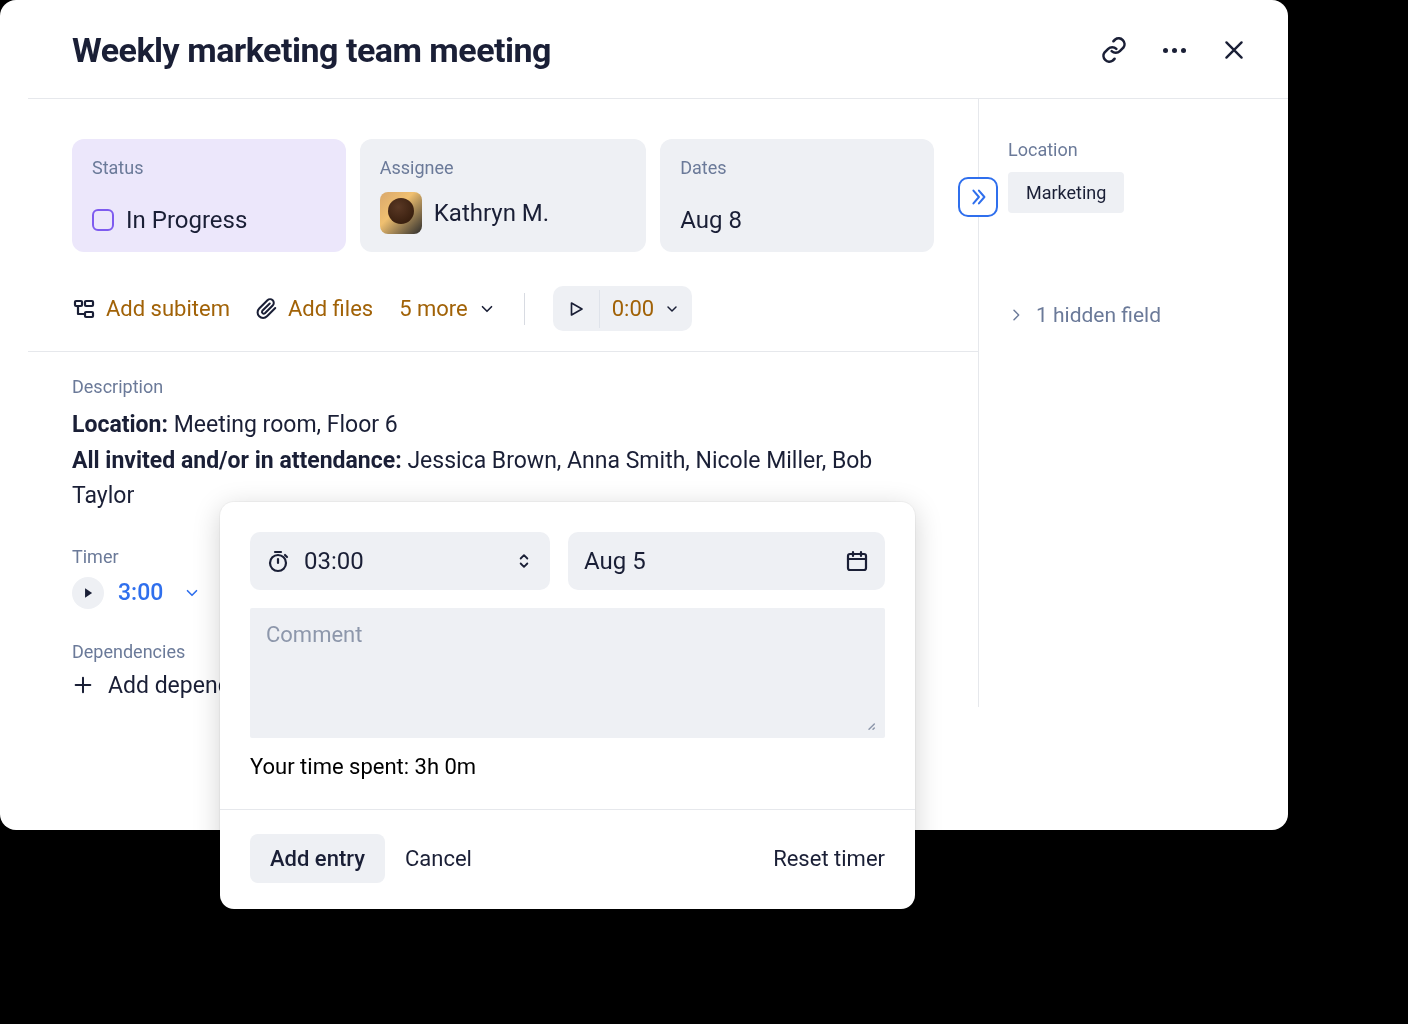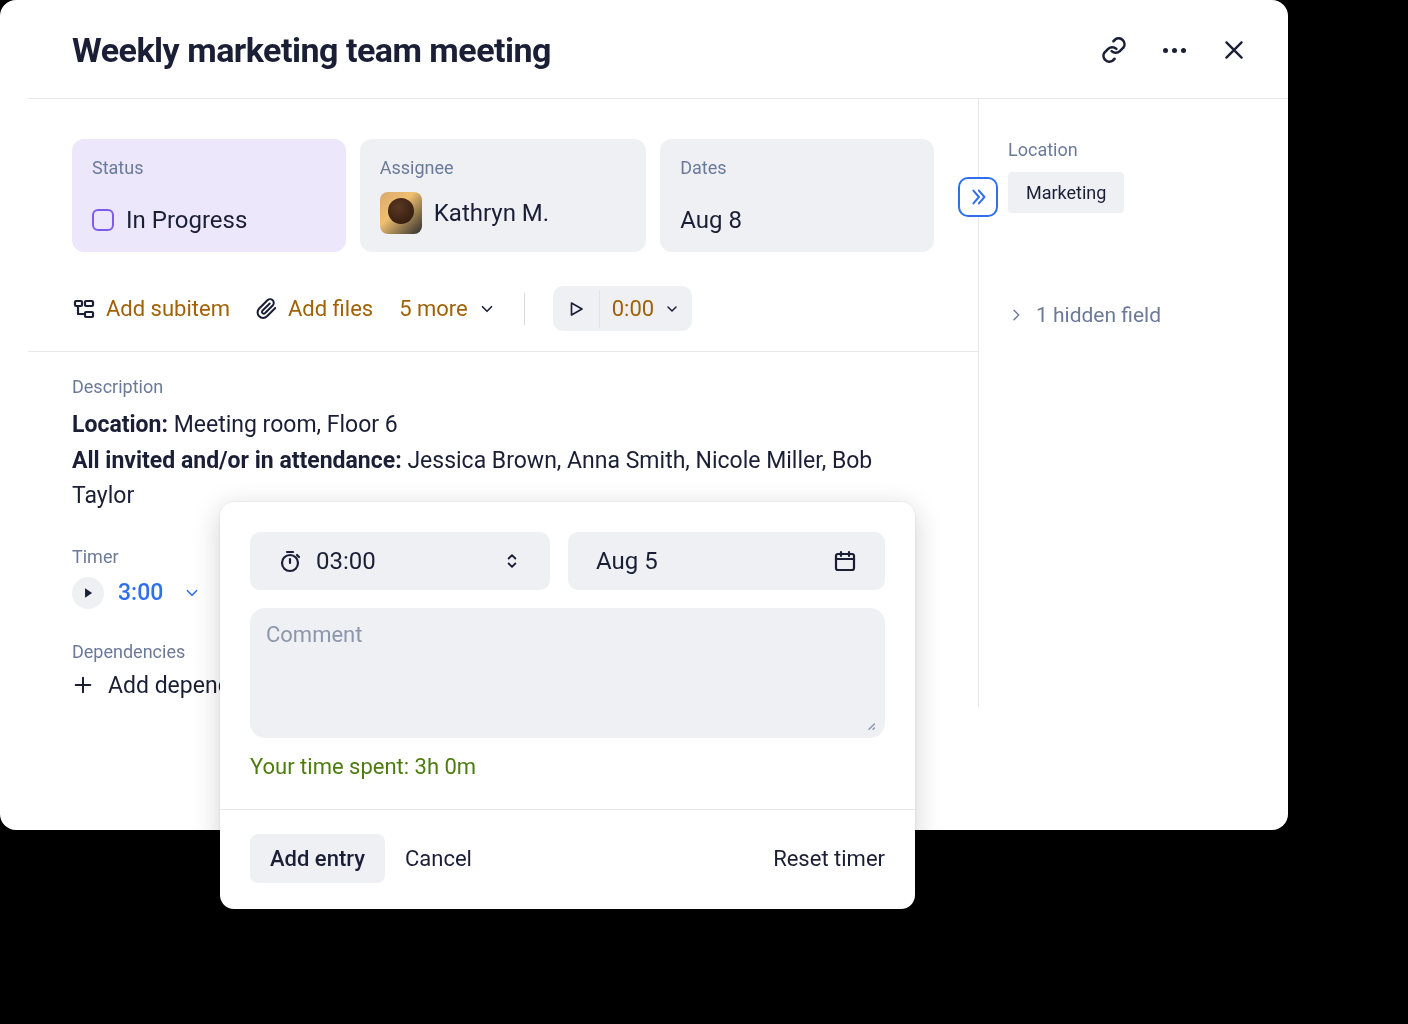--- a/index.html
+++ b/index.html
@@ -222,40 +222,40 @@
     z-index:20;
   }
   .popover .row1 {
     display:flex; gap:18px; margin-bottom:18px;
   }
   .field {
     background:#eef0f4;
     border-radius:10px;
     height:58px;
     display:flex;align-items:center;justify-content:space-between;
-    padding:0 28px;
+    padding:0 16px;
     font-size:24px;color:#1a1f36;
   }
   .field.time { flex:0 0 300px; }
   .field.date { flex:1; }
   .field .lead { display:flex;align-items:center;gap:14px;}
   .comment-box {
     background:#eef0f4;
-    border-radius:15px;
+    border-radius:2px;
     height:130px;
     padding:14px 16px;
     font-size:22px;color:#8d97ab;
     position:relative;
     margin-bottom:16px;
   }
   .resize-handle {
     position:absolute;right:8px;bottom:6px;
     color:#8d97ab;
   }
-  .spent-line { font-size:22px;color:#4d7c0f;margin-bottom:30px;}
+  .spent-line { font-size:22px;color:#000000;margin-bottom:30px;}
   .popover-divider { height:1px;background:#e6e8ec;margin:0 -30px 24px -30px;}
   .popover-actions {
     display:flex;align-items:center;justify-content:space-between;
     font-size:22px;color:#1a1f36;
   }
   .btn-primary-ghost {
     background:#eef0f4;border-radius:8px;padding:12px 20px;cursor:pointer;font-weight:500;
   }
   .left-actions{display:flex;gap:20px;align-items:center;}
   .plain-btn{cursor:pointer;}

